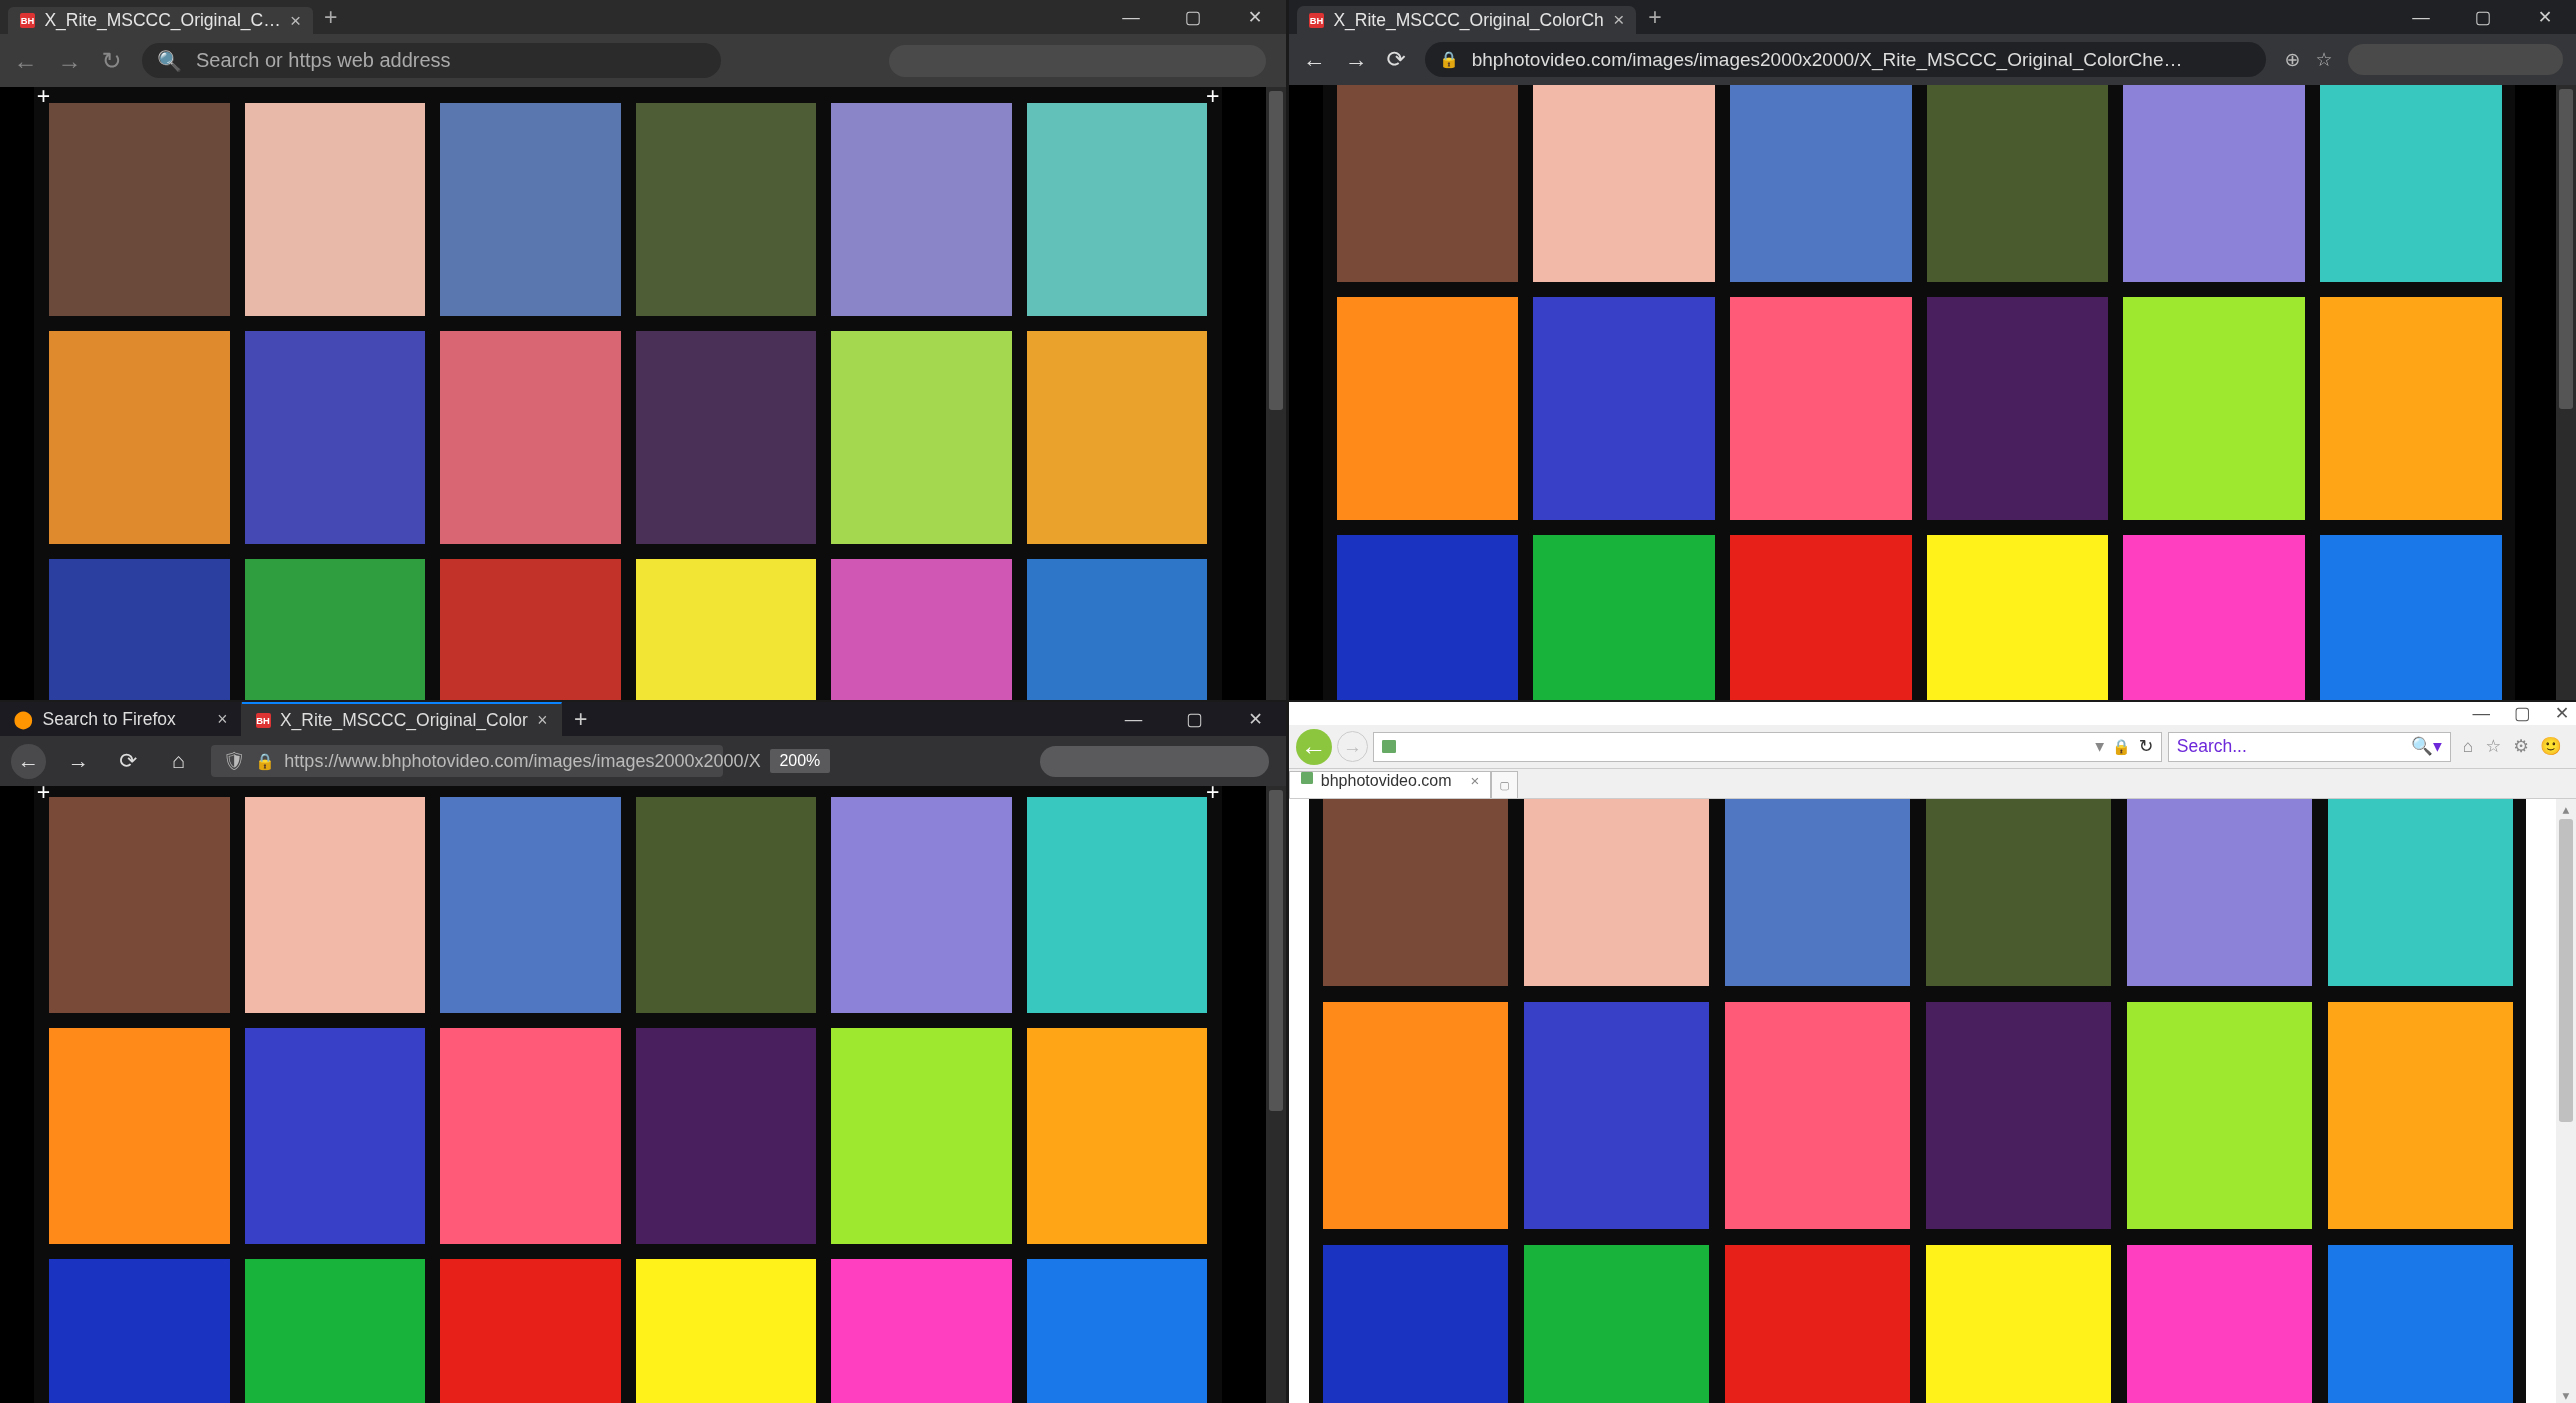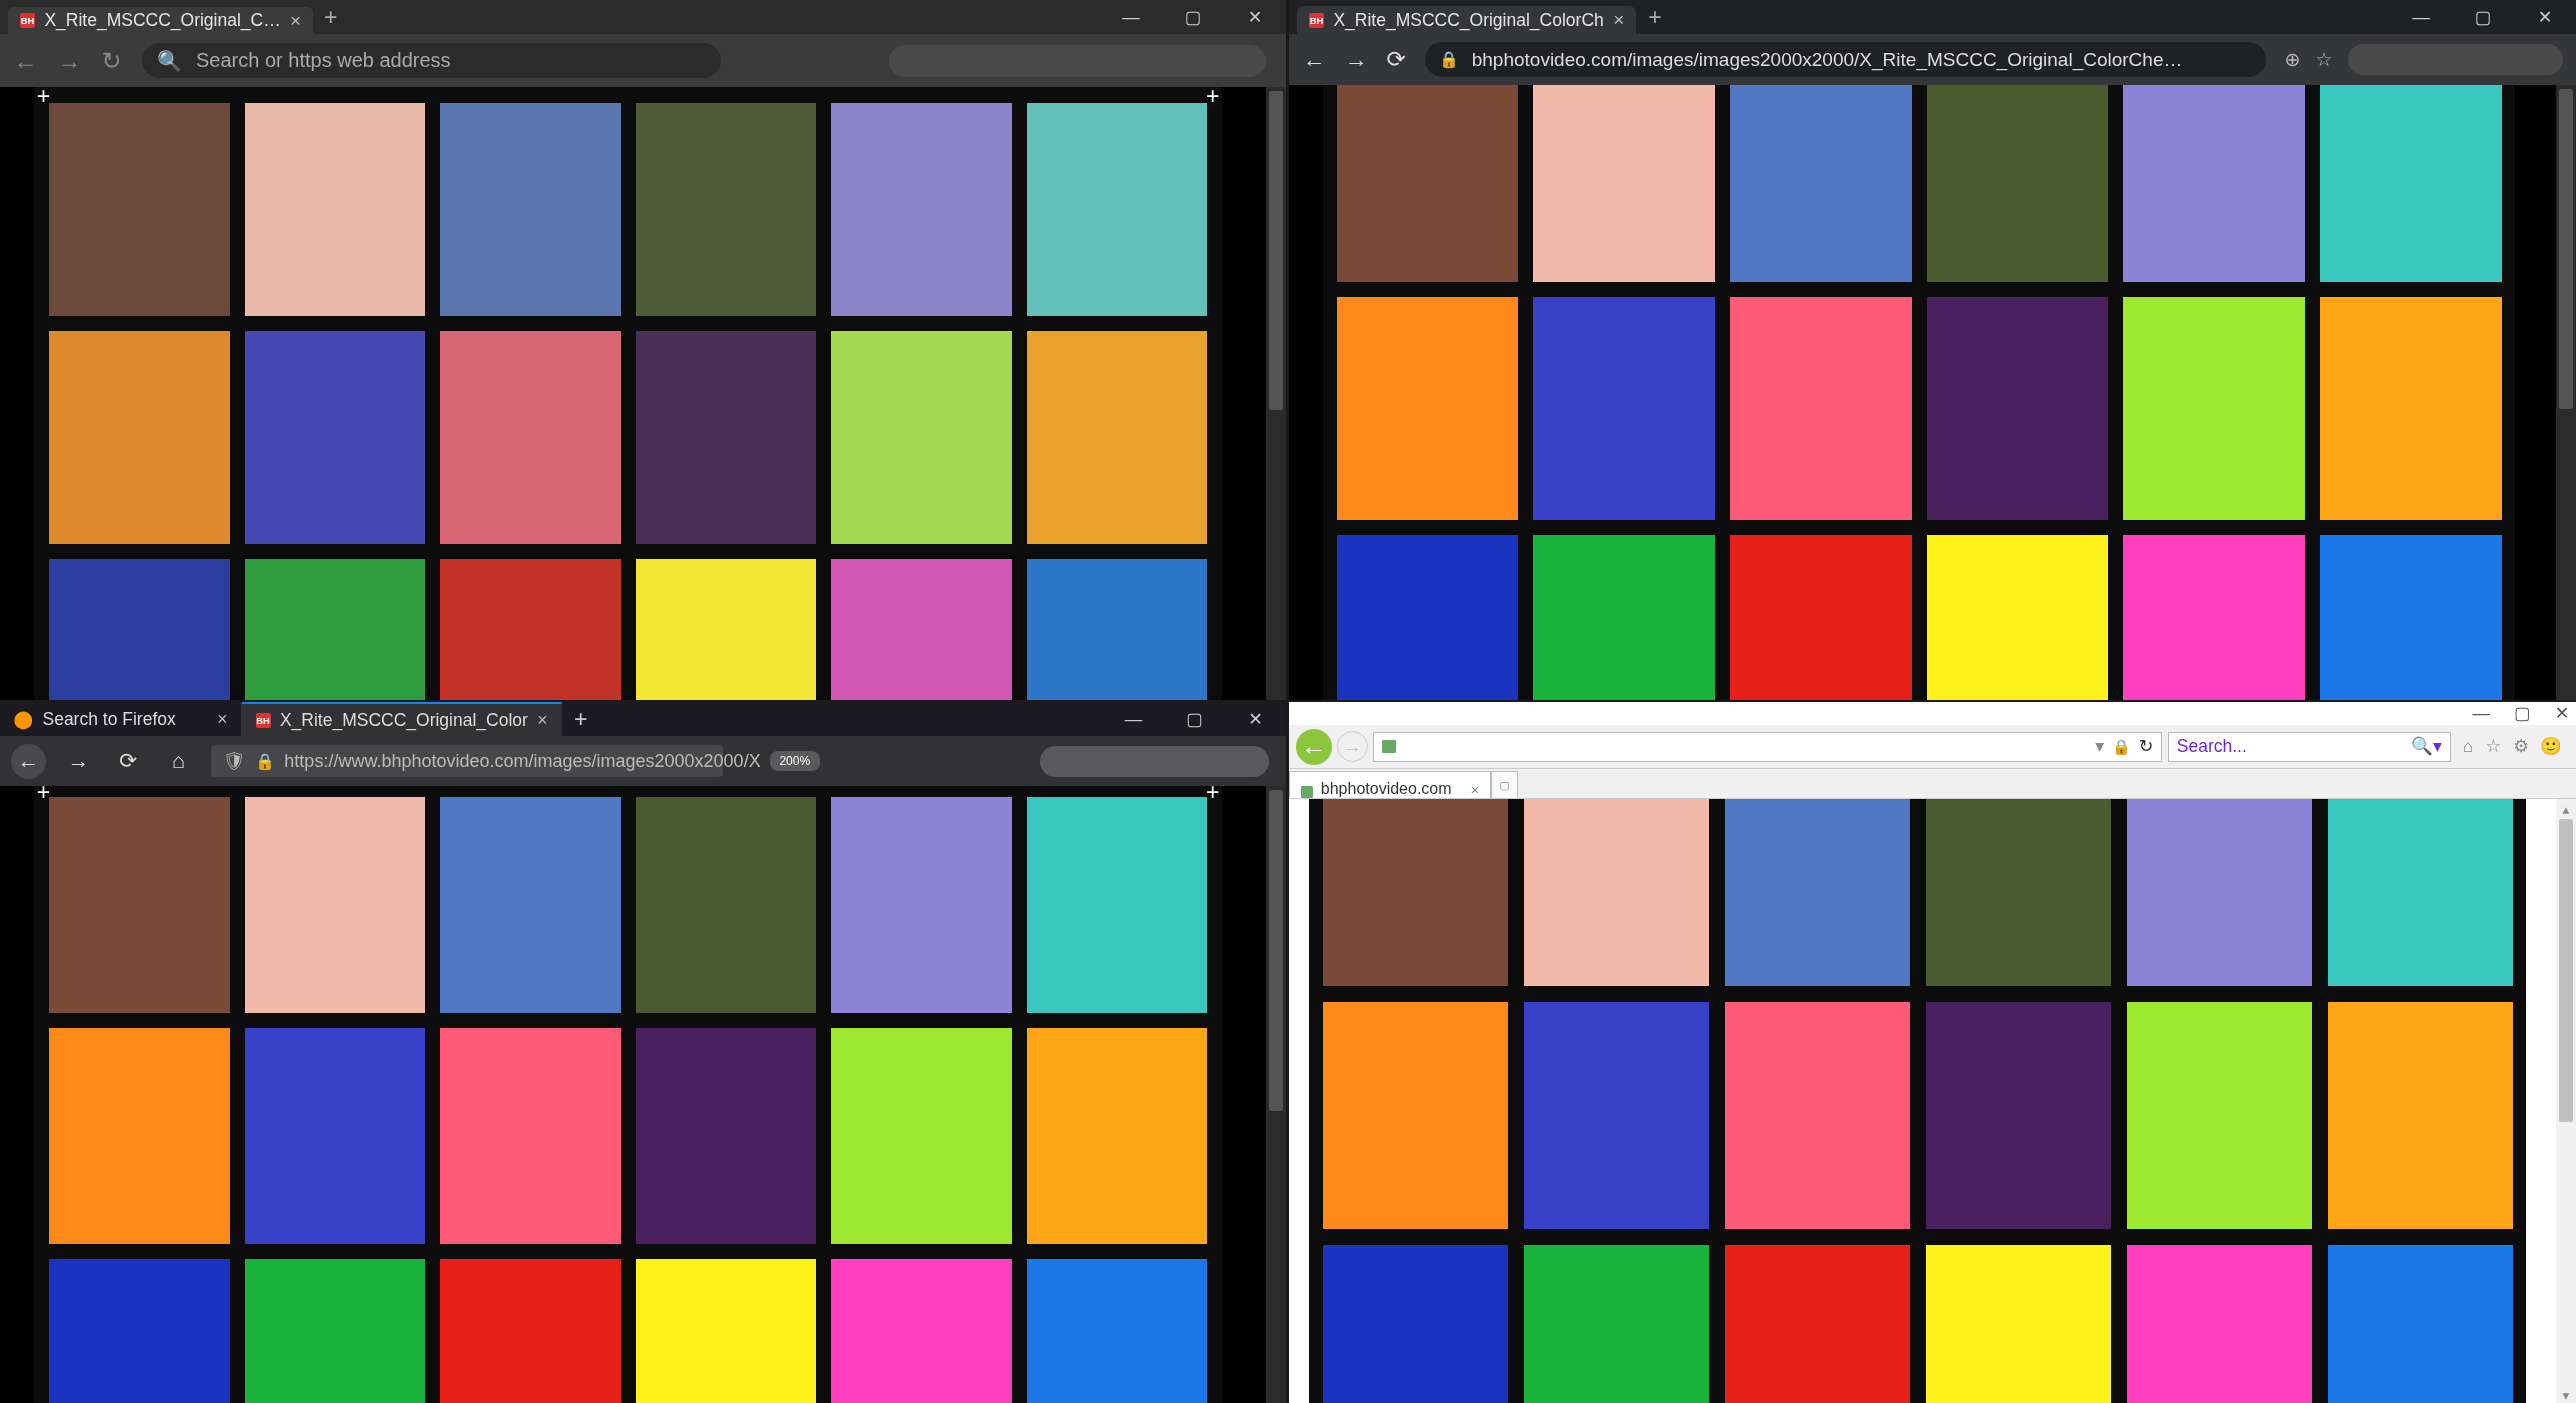--- a/index.html
+++ b/index.html
@@ -48,35 +48,35 @@
 .ff-tab .favicon-bh{width:15px;height:15px;background:#d33;border-radius:2px;display:flex;align-items:center;justify-content:center;color:#fff;font-size:9.4px;font-weight:bold}
 .ff-tab .close{color:#bbb;font-size:17.5px;margin-left:auto}
 .ff-newtab{color:#ccc;font-size:23px;padding:0 12px;align-self:center}
 .ff-winctl{display:flex}
 .ff-winctl div{width:61px;display:flex;align-items:center;justify-content:center;color:#ccc;font-size:17.5px}
 .ff-toolbar{height:50px;background:#323234;display:flex;align-items:center;padding:0 10.8px;gap:15px}
 .ff-nav-btn{width:35px;height:35px;display:flex;align-items:center;justify-content:center;border-radius:4px;color:#ddd;font-size:21.5px}
 .ff-nav-btn.back{background:#4a4a4d;border-radius:50%}
 .ff-addr{flex:1;max-width:512px;height:32px;background:#474749;border-radius:4px;display:flex;align-items:center;padding:0 12px;color:#bbb;font-size:18px;gap:9.4px}
 .ff-lock{color:#12bc00;font-size:16px}
-.ff-zoom{background:#5a5a5c;padding:2.7px 9.4px;border-radius:8px;font-size:12px;color:#fff;margin-left:auto}
+.ff-zoom{background:#5a5a5c;padding:2.7px 9.4px;border-radius:2px;font-size:16px;color:#fff;margin-left:auto}
 .ff-pill{width:229px;height:31px;background:#5a5a5c;border-radius:19px;margin-left:auto;margin-right:6.7px}
 
 
 .ie-frame{background:#fff;display:flex;flex-direction:column}
 .ie-titlebar{height:23px;background:#fff;display:flex;justify-content:flex-end;align-items:center;padding-right:6.7px;gap:24px;color:#555;font-size:17.5px}
 .ie-toolbar{height:44px;background:#f0f0f0;display:flex;align-items:center;padding:0 6.7px;gap:5.4px;border-bottom:0.7px solid #ccc}
 .ie-back{width:36px;height:36px;border-radius:50%;background:#8cc63f;display:flex;align-items:center;justify-content:center;color:#fff;font-size:25.6px;font-weight:bold}
 .ie-fwd{width:31px;height:31px;border-radius:50%;border:1.3px solid #ccc;display:flex;align-items:center;justify-content:center;color:#bbb;font-size:19px}
 .ie-addr{flex:1;height:30px;background:#fff;border:0.7px solid #bbb;display:flex;align-items:center;padding:0 8px;font-size:17.5px;color:#333;gap:8px}
 .ie-lock{color:#666;font-size:15px}
 .ie-search{width:283px;height:30px;background:#fff;border:0.7px solid #bbb;display:flex;align-items:center;padding:0 8px;font-size:17.5px;color:#6d28d9;gap:6.7px}
 .ie-right-icons{display:flex;gap:12px;color:#888;font-size:17.5px;padding:0 6.7px}
 .ie-tabbar{height:30px;background:#f0f0f0;display:flex;align-items:flex-end;border-bottom:0.7px solid #ccc}
-.ie-tab{display:flex;align-items:flex-end;height:27px;background:#fff;border:0.7px solid #bbb;border-bottom:none;padding:0 10.8px;font-size:16px;color:#333;gap:8px;min-width:202px}
+.ie-tab{display:flex;align-items:flex-start;height:27px;background:#fff;border:0.7px solid #bbb;border-bottom:none;padding:0 10.8px;font-size:16px;color:#333;gap:8px;min-width:202px}
 .ie-tab .favicon-ie{width:12px;height:12px;background:#6a6;border-radius:1.3px}
 .ie-tab .close{color:#888;font-size:15px;margin-left:auto}
 .ie-newtab{width:27px;height:27px;border:0.7px solid #bbb;border-bottom:none;background:#f8f8f8;display:flex;align-items:center;justify-content:center;color:#888}
 
 
 .content{flex:1;position:relative;overflow:hidden}
 .content.dark{background:#000}
 .content.light{background:#fff}
 .vscroll{position:absolute;right:0;top:0;width:20px;height:100%;background:#2b2b2b}
 .vscroll.light{background:#f0f0f0}

